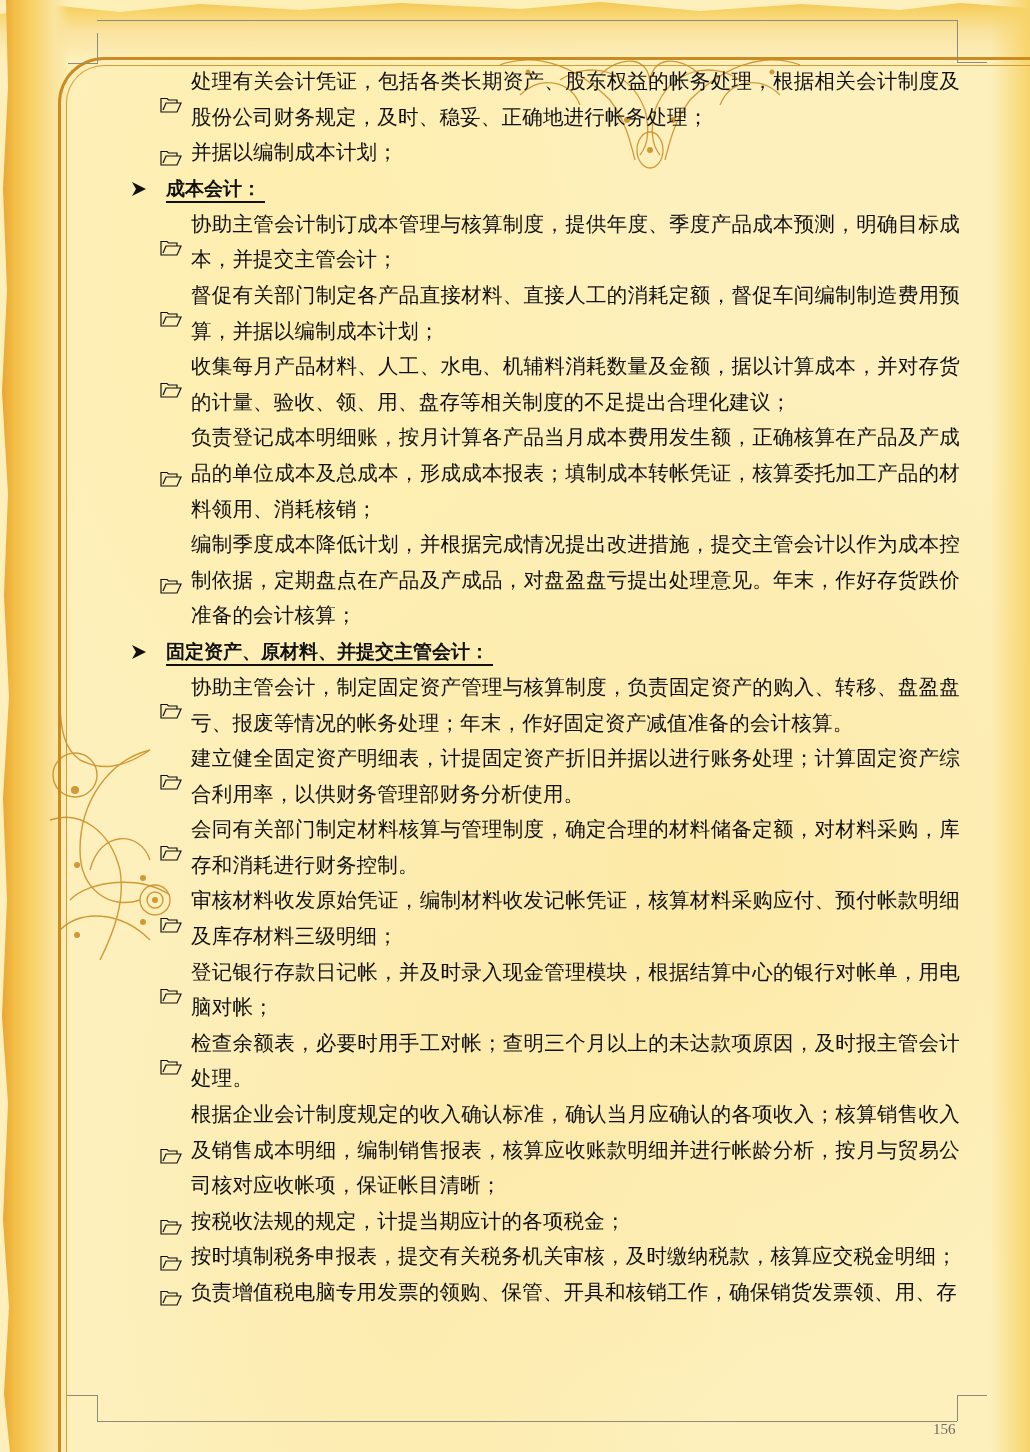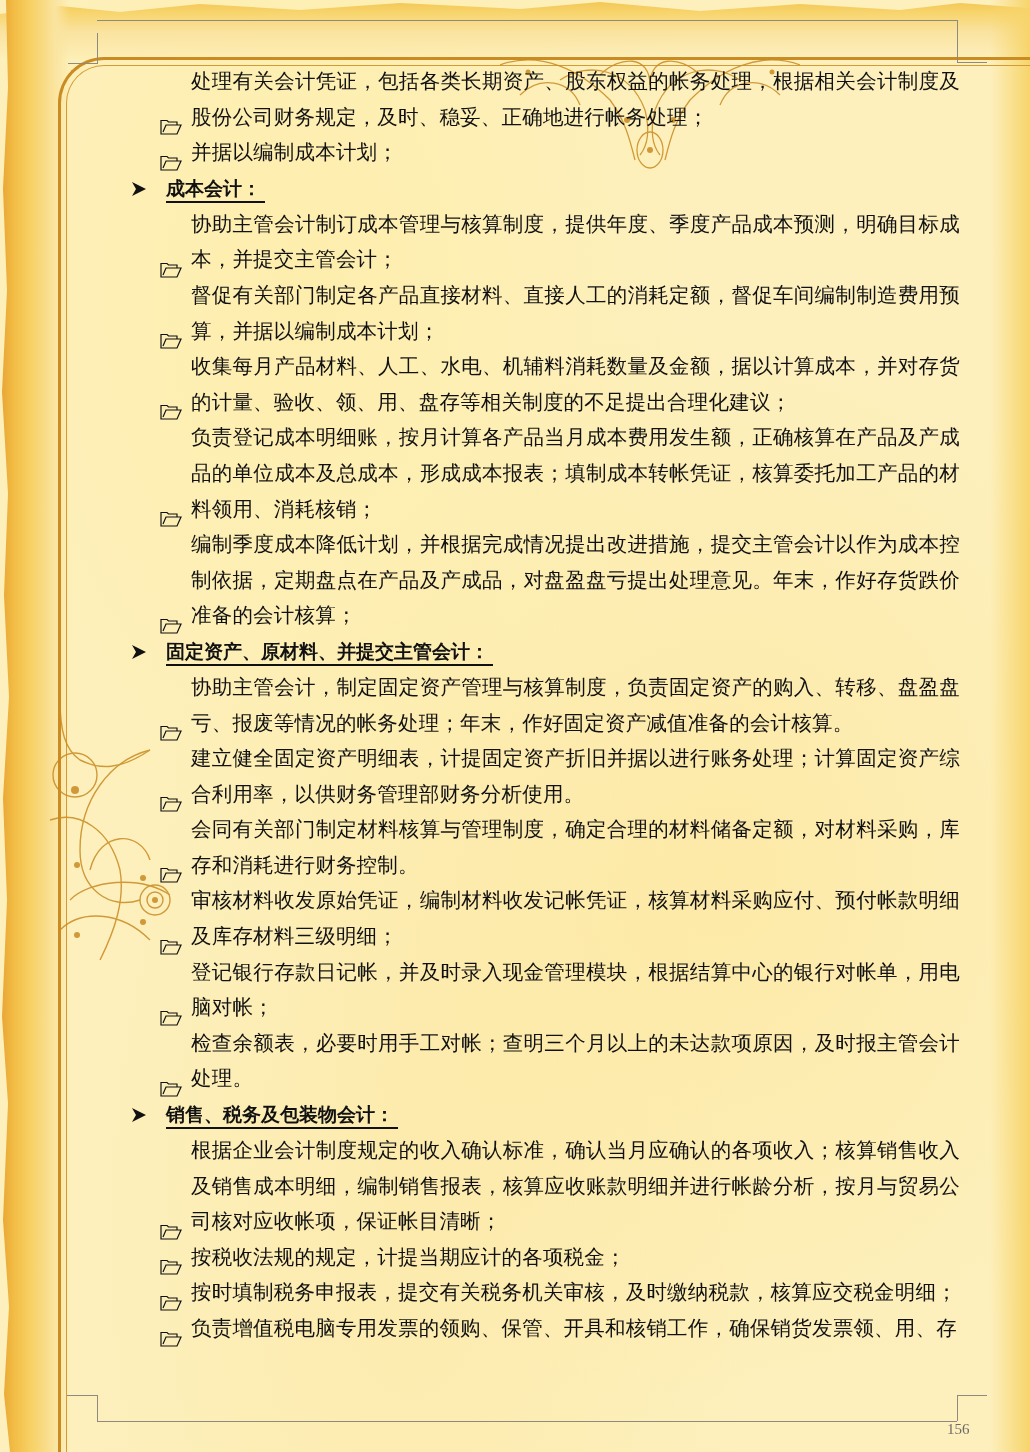--- a/index.html
+++ b/index.html
@@ -42,30 +42,30 @@
     }
     
     .crop { position: absolute; background: #8d8a80; }
 
     .swirl { position: absolute; }
 
     .content {
       position: absolute; left: 130px; top: 64px; width: 830px;
       font-size: 20.5px; color: #111; line-height: 35.6px;
     }
-    .bullet-row { display: flex; align-items: flex-end; }
+    .bullet-row { display: flex; align-items: center; }
     .folder-icon { width: 22px; flex: 0 0 22px; margin-left: 30px; margin-right: 9px; margin-top: 11px; height: 16px; }
     .item-text { flex: 1; letter-spacing: 0.2px; text-align: justify; }
     .section-row { display: flex; align-items: center; height: 36px; }
     .arrow-icon { width: 16px; height: 16px; margin-left: 1px; margin-right: 19px; }
     .section-title { font-weight: bold; font-size: 19px; border-bottom: 2px solid #111; line-height: 26px; padding-right: 4px; }
 
     .page-number {
       position: absolute; left: 933px; top: 1421px; font-family: "Liberation Serif", "DejaVu Serif", serif;
-      font-size: 15px; color: #6e6b66; margin-left: 14px;
+      font-size: 15px; color: #6e6b66;
     }
   </style>
 </head>
 <body>
 
 <div class="page">
   <div class="edge-top"></div>
   <div class="edge-left"></div>
   <div class="edge-right"></div>
 
@@ -229,26 +229,20 @@
       <span class="item-text">登记银行存款日记帐，并及时录入现金管理模块，根据结算中心的银行对帐单，用电脑对帐；</span>
     </div>
     <div class="bullet-row">
       <svg class="folder-icon" viewBox="0 0 22 16">
           <path d="M1 3 L1 15 L17 15 L21 6 L6 6 L3 13" fill="none" stroke="#111" stroke-width="1.2"></path>
           <path d="M1 3 L1 1.5 L7 1.5 L8.5 3 L17 3 L17 6" fill="none" stroke="#111" stroke-width="1.2"></path>
         </svg>
       <span class="item-text">检查余额表，必要时用手工对帐；查明三个月以上的未达款项原因，及时报主管会计处理。</span>
     </div>
 
-    <div class="section-row">
-      <svg class="arrow-icon" viewBox="0 0 16 16">
-          <path d="M1 1 L15 8 L1 15 L5 8 Z" fill="#111"></path>
-        </svg>
-      <span class="section-title">销售、税务及包装物会计：</span>
-    </div>
 
     <div class="bullet-row">
       <svg class="folder-icon" viewBox="0 0 22 16">
           <path d="M1 3 L1 15 L17 15 L21 6 L6 6 L3 13" fill="none" stroke="#111" stroke-width="1.2"></path>
           <path d="M1 3 L1 1.5 L7 1.5 L8.5 3 L17 3 L17 6" fill="none" stroke="#111" stroke-width="1.2"></path>
         </svg>
       <span class="item-text">根据企业会计制度规定的收入确认标准，确认当月应确认的各项收入；核算销售收入及销售成本明细，编制销售报表，核算应收账款明细并进行帐龄分析，按月与贸易公司核对应收帐项，保证帐目清晰；</span>
     </div>
     <div class="bullet-row">
       <svg class="folder-icon" viewBox="0 0 22 16">

